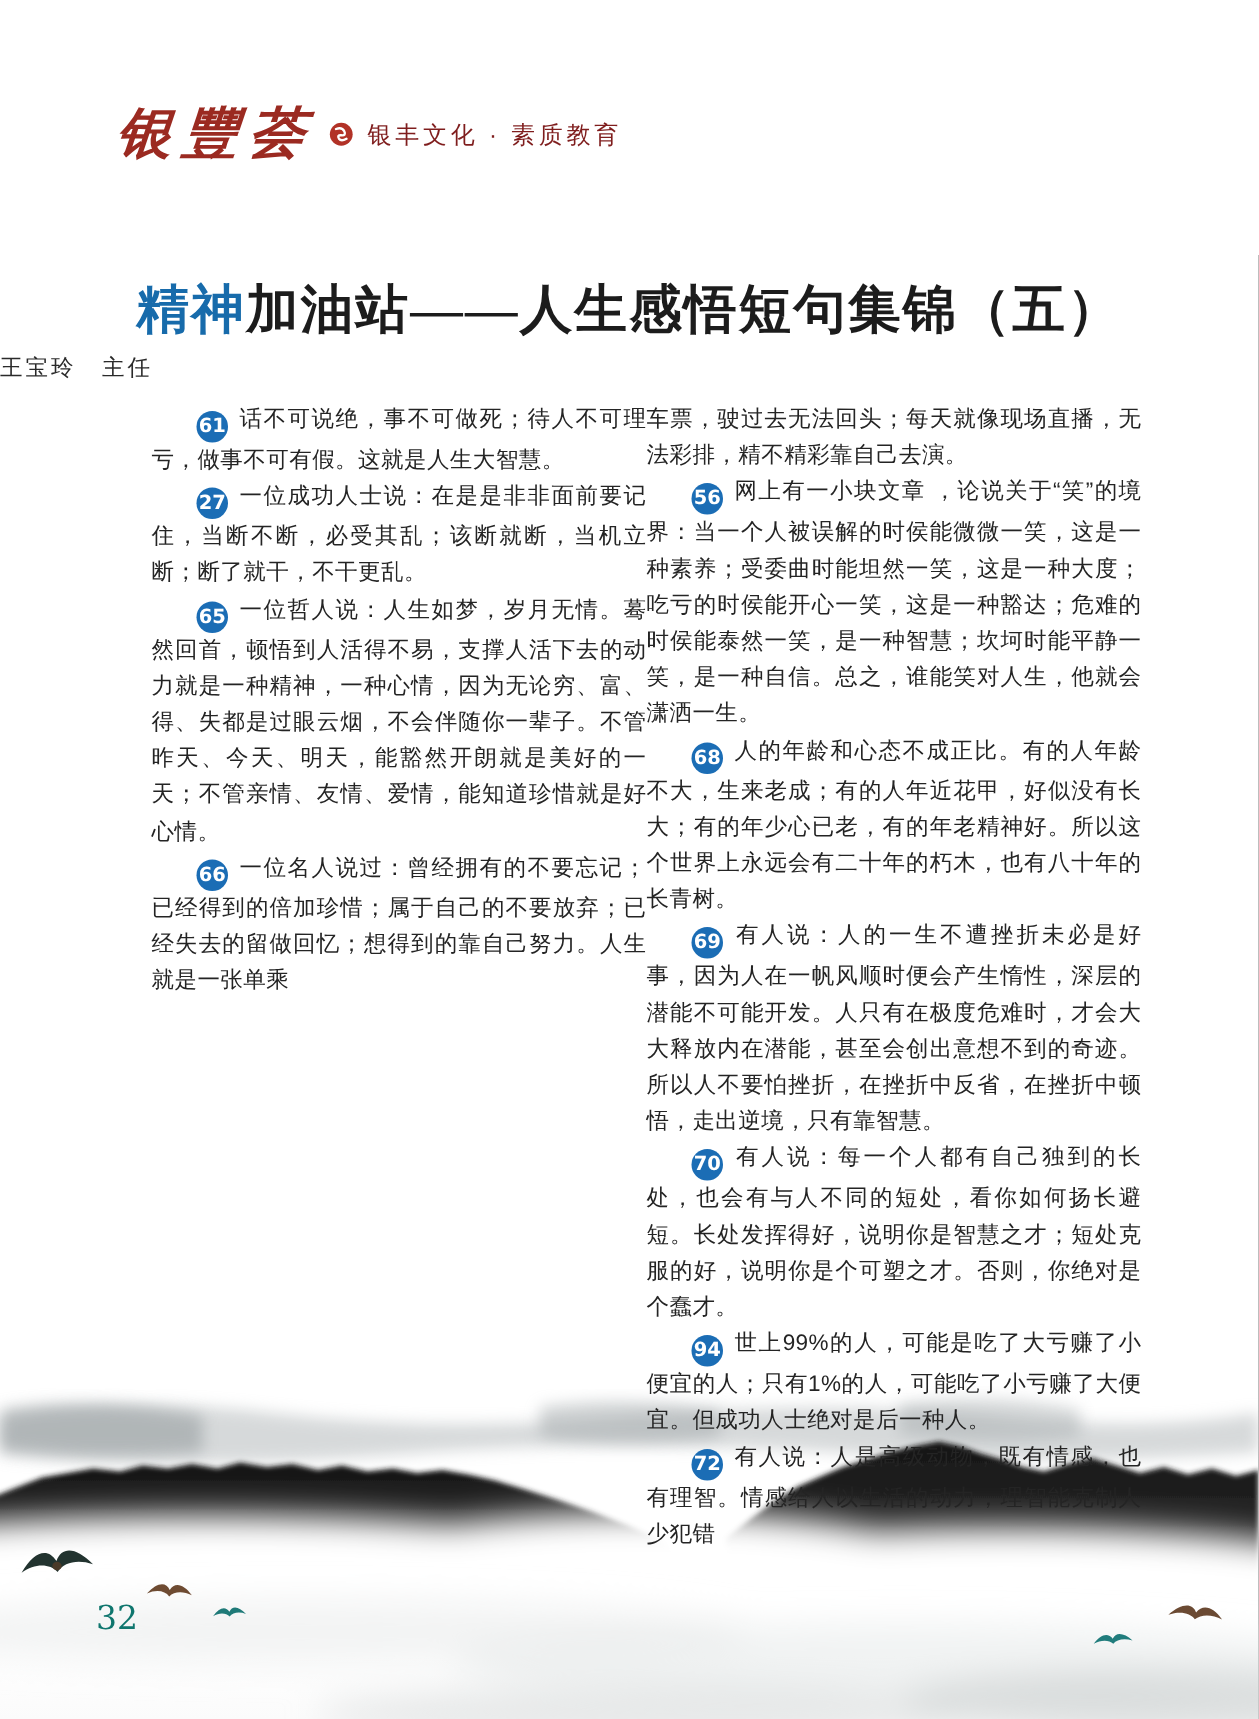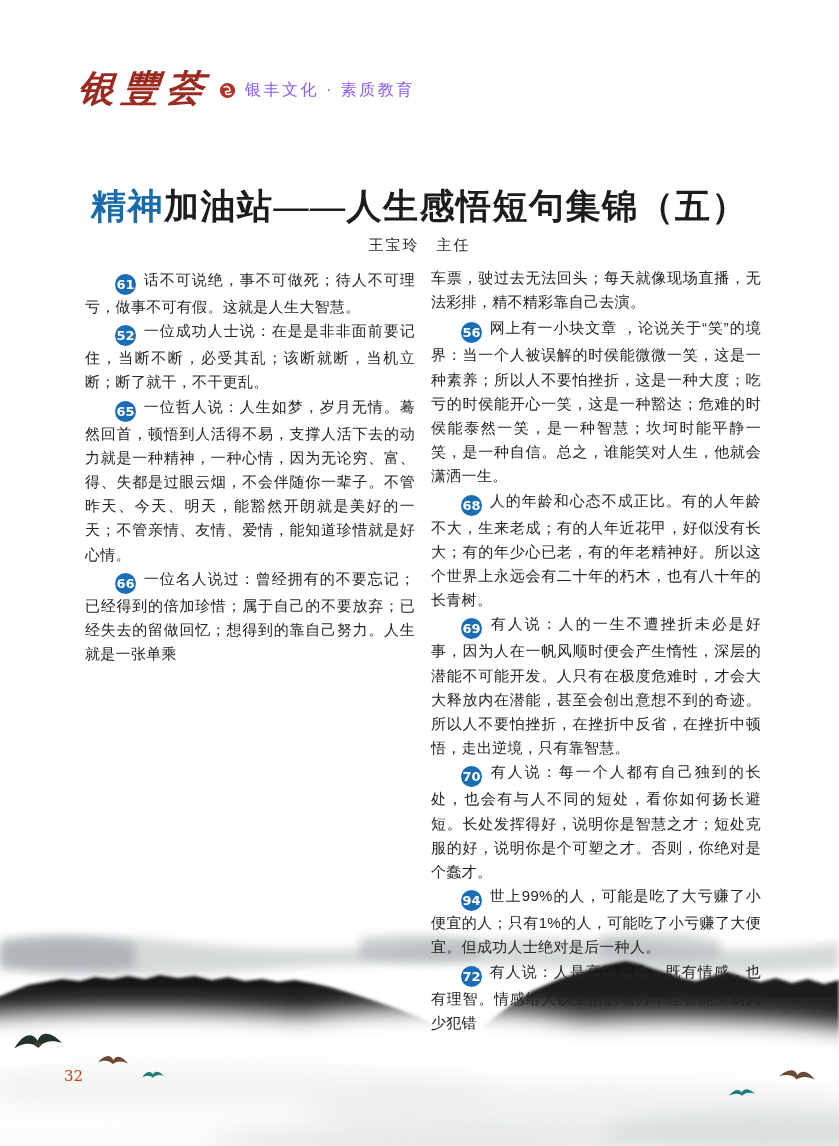--- a/index.html
+++ b/index.html
@@ -11,62 +11,62 @@
 
   
   .header { position:absolute; left:78px; top:70px; display:flex; align-items:flex-end; gap:9px; z-index:3; }
   .logo {
     font-family:"DejaVu Serif", serif; font-style:italic; font-weight:bold;
     font-size:37px; line-height:1; color:#9b2a21; letter-spacing:7px;
     transform:skewX(-5deg);
   }
   .swirl { margin-bottom:4px; }
   .tagline {
-    font-size:16px; color:#8b5cf6; letter-spacing:2.5px;
+    font-size:16px; color:#7f1d1d; letter-spacing:2.5px;
     margin-bottom:6px; font-weight:500;
   }
 
   
   .title {
     position:absolute; top:183px; left:0; width:100%; margin:0;
     text-align:center; font-size:35px; font-weight:900; color:#1c1c1c;
     letter-spacing:1.5px; font-family:"Liberation Serif", serif; z-index:3;
   }
   .title .hl { color:#176bab; font-family:"Liberation Sans", sans-serif; }
   .byline {
     position:absolute; top:236px; left:0; width:100%;
-    text-align:center; font-size:15px; color:#2a2a2a; letter-spacing:2px; z-index:3;
+    font-size:15px; color:#2a2a2a; letter-spacing:2px; z-index:3;
   }
 
   
   .columns {
     position:absolute; left:85px; top:268px; width:676px;
-    display:flex; gap:16px; z-index:2;justify-content:flex-end;
+    display:flex; z-index:2;justify-content:flex-end;
   }
   .col {
     width:330px; text-align:justify; font-size:15px; line-height:24.2px;
     color:#242424; letter-spacing:0.3px;
   }
   p.item { margin:0; text-indent:2em; }
-  p.item.cont { text-indent:0;font-family:Liberation Mono, monospace; }
+  p.item.cont { text-indent:0; }
   .badge {
     display:inline-block; width:21px; height:21px; border-radius:50%;
     background:#1b6db5; color:#ffffff; font-size:13px; line-height:21px;
     text-align:center; font-weight:bold; margin-right:7px; text-indent:0;
     vertical-align:-4px; font-family:"DejaVu Sans", sans-serif;
     letter-spacing:0;
   }
 
   
   .landscape { position:absolute; left:0; bottom:0; width:839px; height:272px; z-index:1; }
 
   
   .page-num {
     position:absolute; left:64px; top:1067px; z-index:4;
-    font-family:"DejaVu Serif", serif; font-size:15px; color:#c2410c;
+    font-family:"DejaVu Serif", serif; font-size:22px; color:#0f766e;
   }
 </style>
 </head>
 <body>
 
 <div class="page">
 
   <div class="header">
     <div class="logo">银豐荟</div>
     <div class="swirl">
@@ -79,33 +79,33 @@
   </div>
 
   <h1 class="title"><span class="hl">精神</span><span>加油站——人生感悟短句集锦（五）</span></h1>
   <div class="byline">王宝玲　主任</div>
 
   <div class="columns">
     <div class="col">
 
         <p class="item"><span class="badge">61</span><span>话不可说绝，事不可做死；待人不可理亏，做事不可有假。这就是人生大智慧。</span></p>
 
-        <p class="item"><span class="badge">52</span><span>一位成功人士说：在是是非非面前要记住，当断不断，必受其乱；该断就断，当机立断；断了就干，不干更乱。</span></p>
+        <p class="item"><span class="badge">27</span><span>一位成功人士说：在是是非非面前要记住，当断不断，必受其乱；该断就断，当机立断；断了就干，不干更乱。</span></p>
 
 
 
         <p class="item"><span class="badge">65</span><span>一位哲人说：人生如梦，岁月无情。蓦然回首，顿悟到人活得不易，支撑人活下去的动力就是一种精神，一种心情，因为无论穷、富、得、失都是过眼云烟，不会伴随你一辈子。不管昨天、今天、明天，能豁然开朗就是美好的一天；不管亲情、友情、爱情，能知道珍惜就是好心情。</span></p>
 
         <p class="item"><span class="badge">66</span><span>一位名人说过：曾经拥有的不要忘记；已经得到的倍加珍惜；属于自己的不要放弃；已经失去的留做回忆；想得到的靠自己努力。人生就是一张单乘</span></p>
       </div>
     <div class="col">
 
         <p class="item cont"><span>车票，驶过去无法回头；每天就像现场直播，无法彩排，精不精彩靠自己去演。</span></p>
 
-        <p class="item"><span class="badge">56</span><span>网上有一小块文章 ，论说关于“笑”的境界：当一个人被误解的时侯能微微一笑，这是一种素养；所以人不要怕挫折，这是一种大度；吃亏的时侯能开心一笑，这是一种豁达；危难的时侯能泰然一笑，是一种智慧；坎坷时能平静一笑，是一种自信。总之，谁能笑对人生，他就会潇洒一生。</span></p>
+        <p class="item"><span class="badge">56</span><span>网上有一小块文章 ，论说关于“笑”的境界：当一个人被误解的时侯能微微一笑，这是一种素养；受委曲时能坦然一笑，这是一种大度；吃亏的时侯能开心一笑，这是一种豁达；危难的时侯能泰然一笑，是一种智慧；坎坷时能平静一笑，是一种自信。总之，谁能笑对人生，他就会潇洒一生。</span></p>
 
         <p class="item"><span class="badge">68</span><span>人的年龄和心态不成正比。有的人年龄不大，生来老成；有的人年近花甲，好似没有长大；有的年少心已老，有的年老精神好。所以这个世界上永远会有二十年的朽木，也有八十年的长青树。</span></p>
 
         <p class="item"><span class="badge">69</span><span>有人说：人的一生不遭挫折未必是好事，因为人在一帆风顺时便会产生惰性，深层的潜能不可能开发。人只有在极度危难时，才会大大释放内在潜能，甚至会创出意想不到的奇迹。所以人不要怕挫折，在挫折中反省，在挫折中顿悟，走出逆境，只有靠智慧。</span></p>
 
         <p class="item"><span class="badge">70</span><span>有人说：每一个人都有自己独到的长处，也会有与人不同的短处，看你如何扬长避短。长处发挥得好，说明你是智慧之才；短处克服的好，说明你是个可塑之才。否则，你绝对是个蠢才。</span></p>
 
         <p class="item"><span class="badge">94</span><span>世上99%的人，可能是吃了大亏赚了小便宜的人；只有1%的人，可能吃了小亏赚了大便宜。但成功人士绝对是后一种人。</span></p>
 
         <p class="item"><span class="badge">72</span><span>有人说：人是高级动物，既有情感，也有理智。情感给人以生活的动力，理智能克制人少犯错</span></p>

